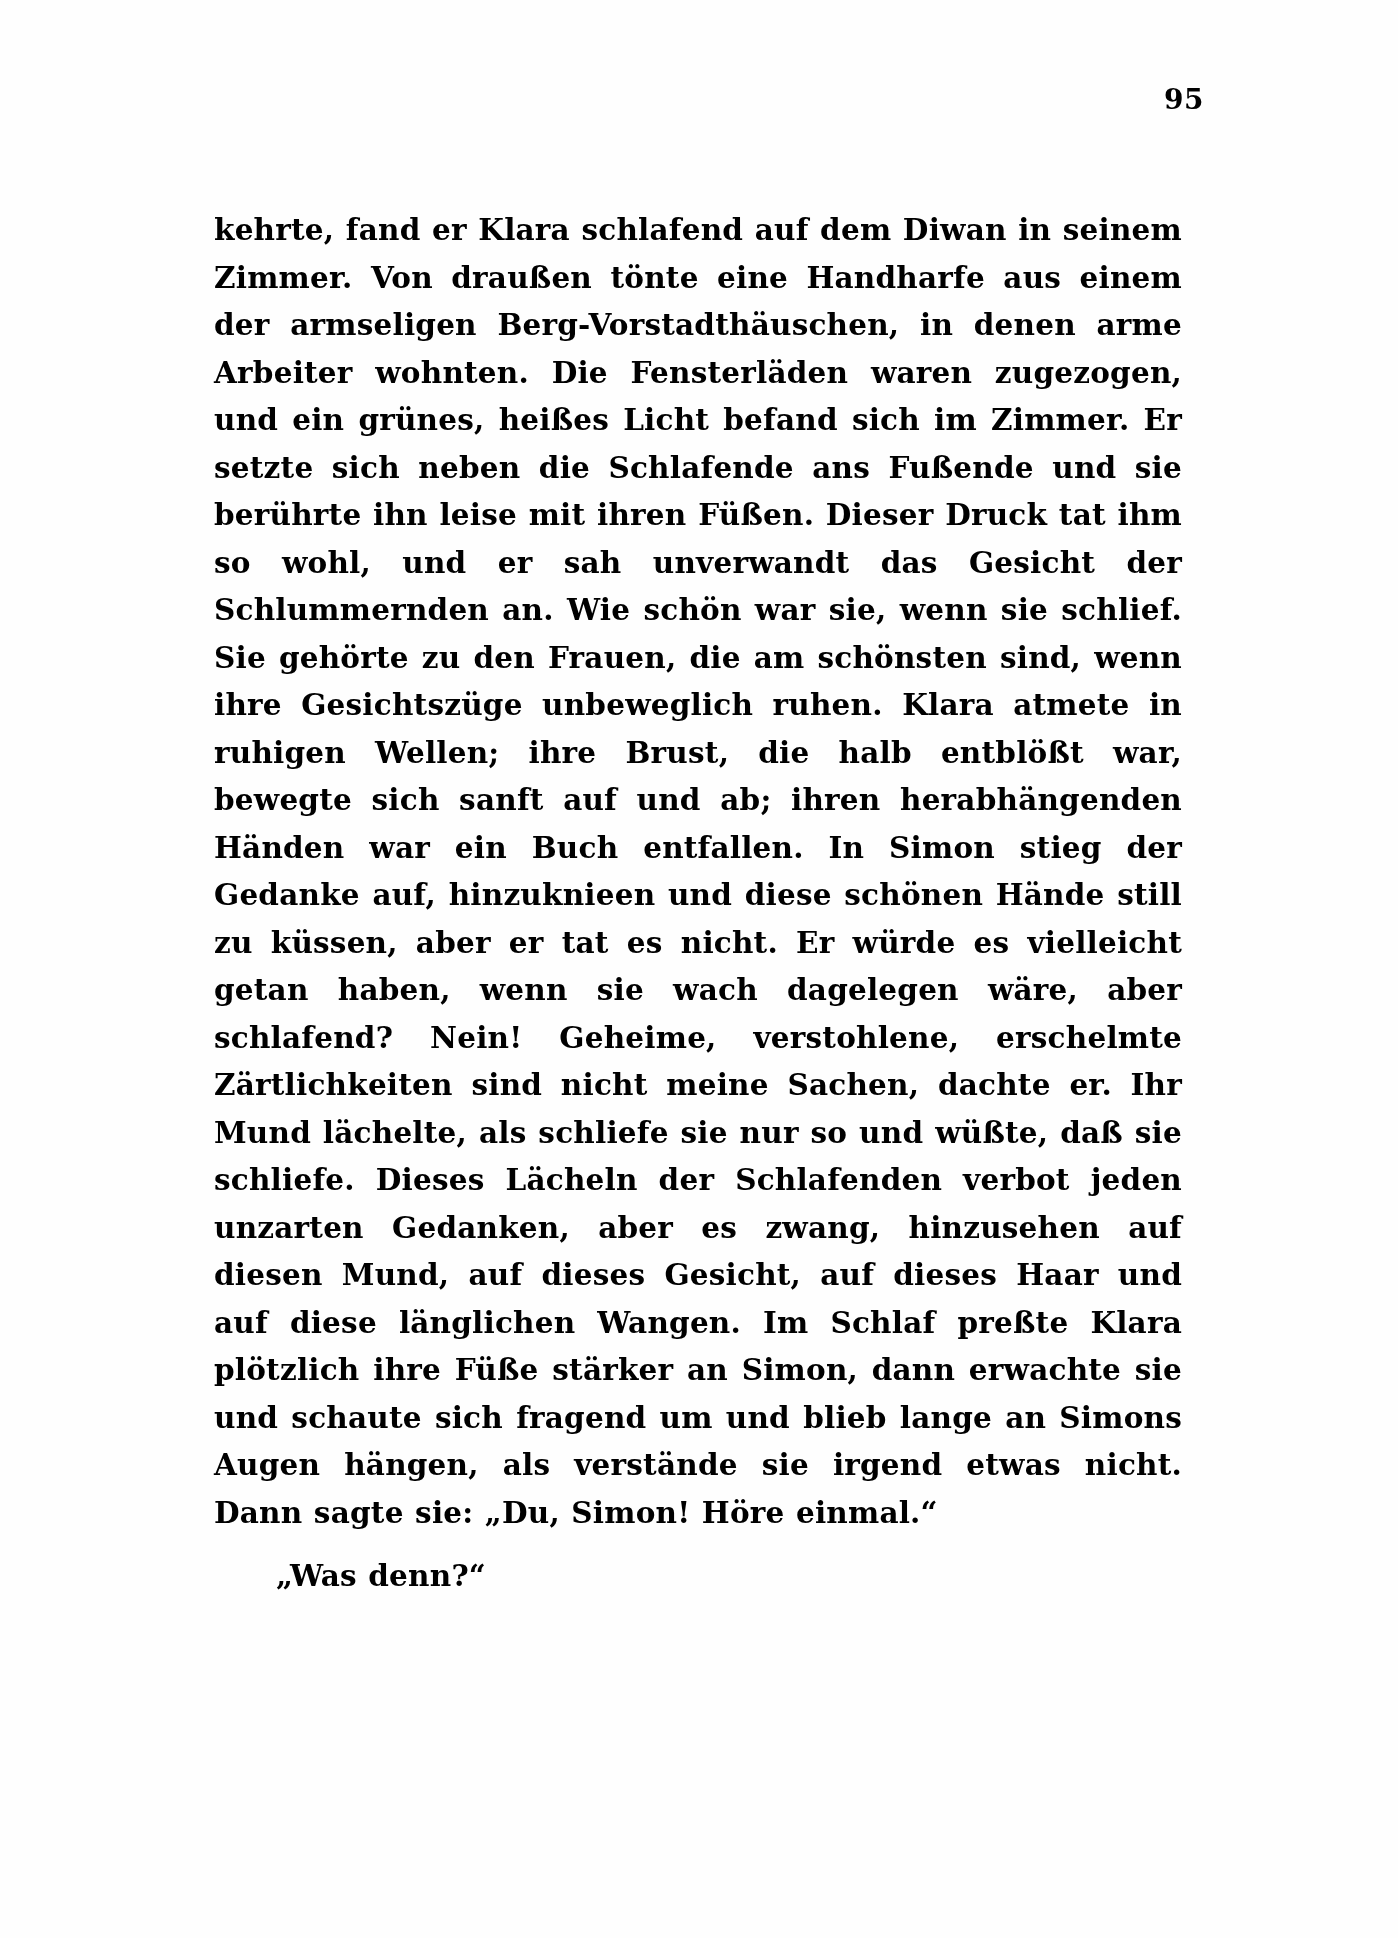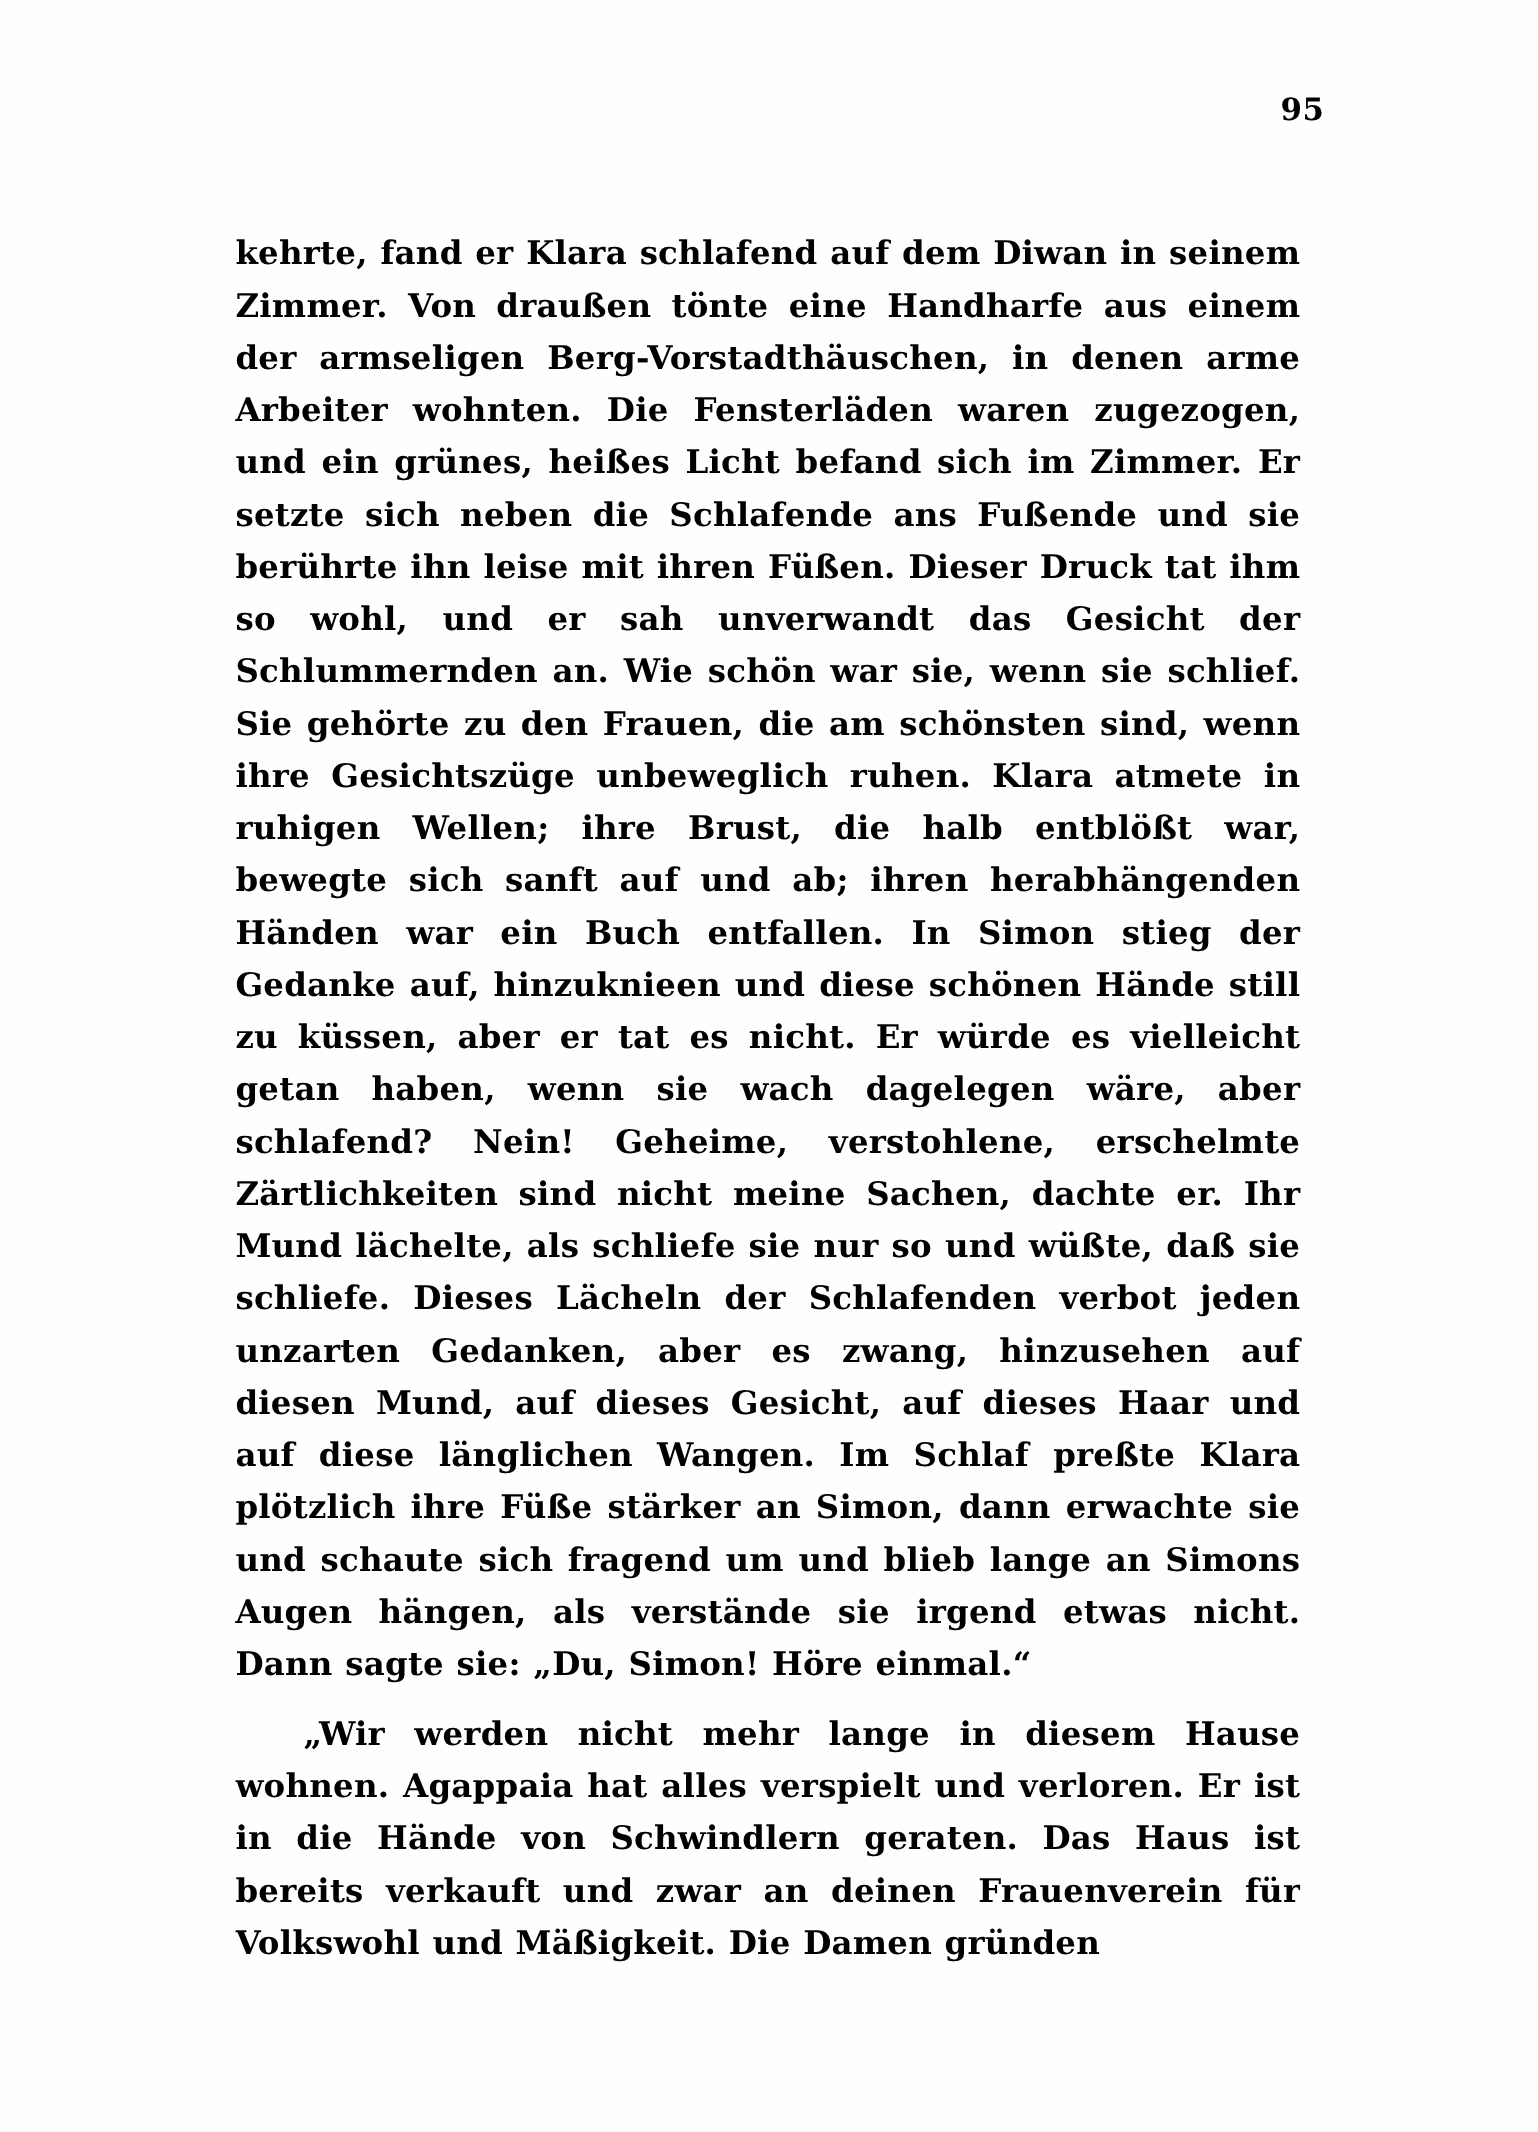--- a/index.html
+++ b/index.html
@@ -78,17 +78,17 @@
 <body>
 
 <div class="page">
 
   <div class="page-number fraktur">95</div>
 
   <div class="text-column">
 
     <p class="body-par fraktur">kehrte, fand er Klara schlafend auf dem Diwan in seinem Zimmer. Von draußen tönte eine Handharfe aus einem der armseligen Berg-Vorstadthäuschen, in denen arme Arbeiter wohnten. Die Fensterläden waren zugezogen, und ein grünes, heißes Licht befand sich im Zimmer. Er setzte sich neben die Schlafende ans Fußende und sie berührte ihn leise mit ihren Füßen. Dieser Druck tat ihm so wohl, und er sah unverwandt das Gesicht der Schlummernden an. Wie schön war sie, wenn sie schlief. Sie gehörte zu den Frauen, die am schönsten sind, wenn ihre Gesichtszüge unbeweglich ruhen. Klara atmete in ruhigen Wellen; ihre Brust, die halb entblößt war, bewegte sich sanft auf und ab; ihren herabhängenden Händen war ein Buch entfallen. In Simon stieg der Gedanke auf, hinzuknieen und diese schönen Hände still zu küssen, aber er tat es nicht. Er würde es vielleicht getan haben, wenn sie wach dagelegen wäre, aber schlafend? Nein! Geheime, verstohlene, erschelmte Zärtlichkeiten sind nicht meine Sachen, dachte er. Ihr Mund lächelte, als schliefe sie nur so und wüßte, daß sie schliefe. Dieses Lächeln der Schlafenden verbot jeden unzarten Gedanken, aber es zwang, hinzusehen auf diesen Mund, auf dieses Gesicht, auf dieses Haar und auf diese länglichen Wangen. Im Schlaf preßte Klara plötzlich ihre Füße stärker an Simon, dann erwachte sie und schaute sich fragend um und blieb lange an Simons Augen hängen, als verstände sie irgend etwas nicht. Dann sagte sie: „Du, Simon! Höre einmal.“</p>
 
+    <p class="body-par fraktur indent">„Was denn?“</p>
 
-    <p class="body-par fraktur indent last-line-clip">„Wir werden nicht mehr lange in diesem Hause wohnen. Agappaia hat alles verspielt und verloren. Er ist in die Hände von Schwindlern geraten. Das Haus ist bereits verkauft und zwar an deinen Frauenverein für Volkswohl und Mäßigkeit. Die Damen gründen</p>
 
   </div>
 </div>
 
 </body></html>

